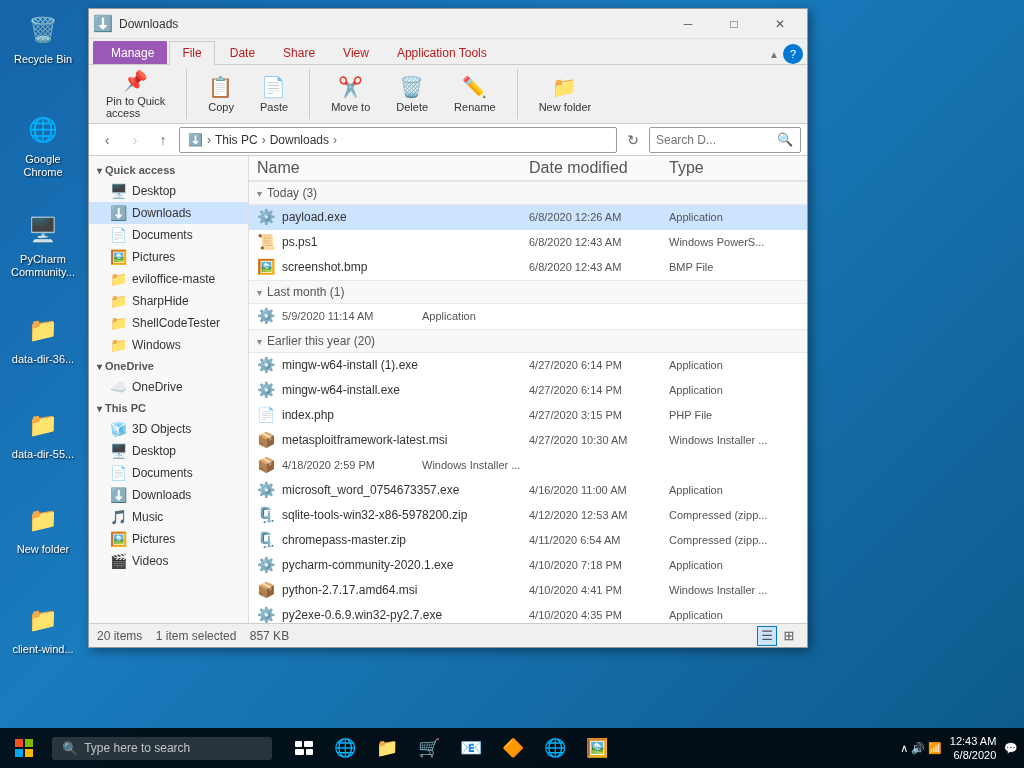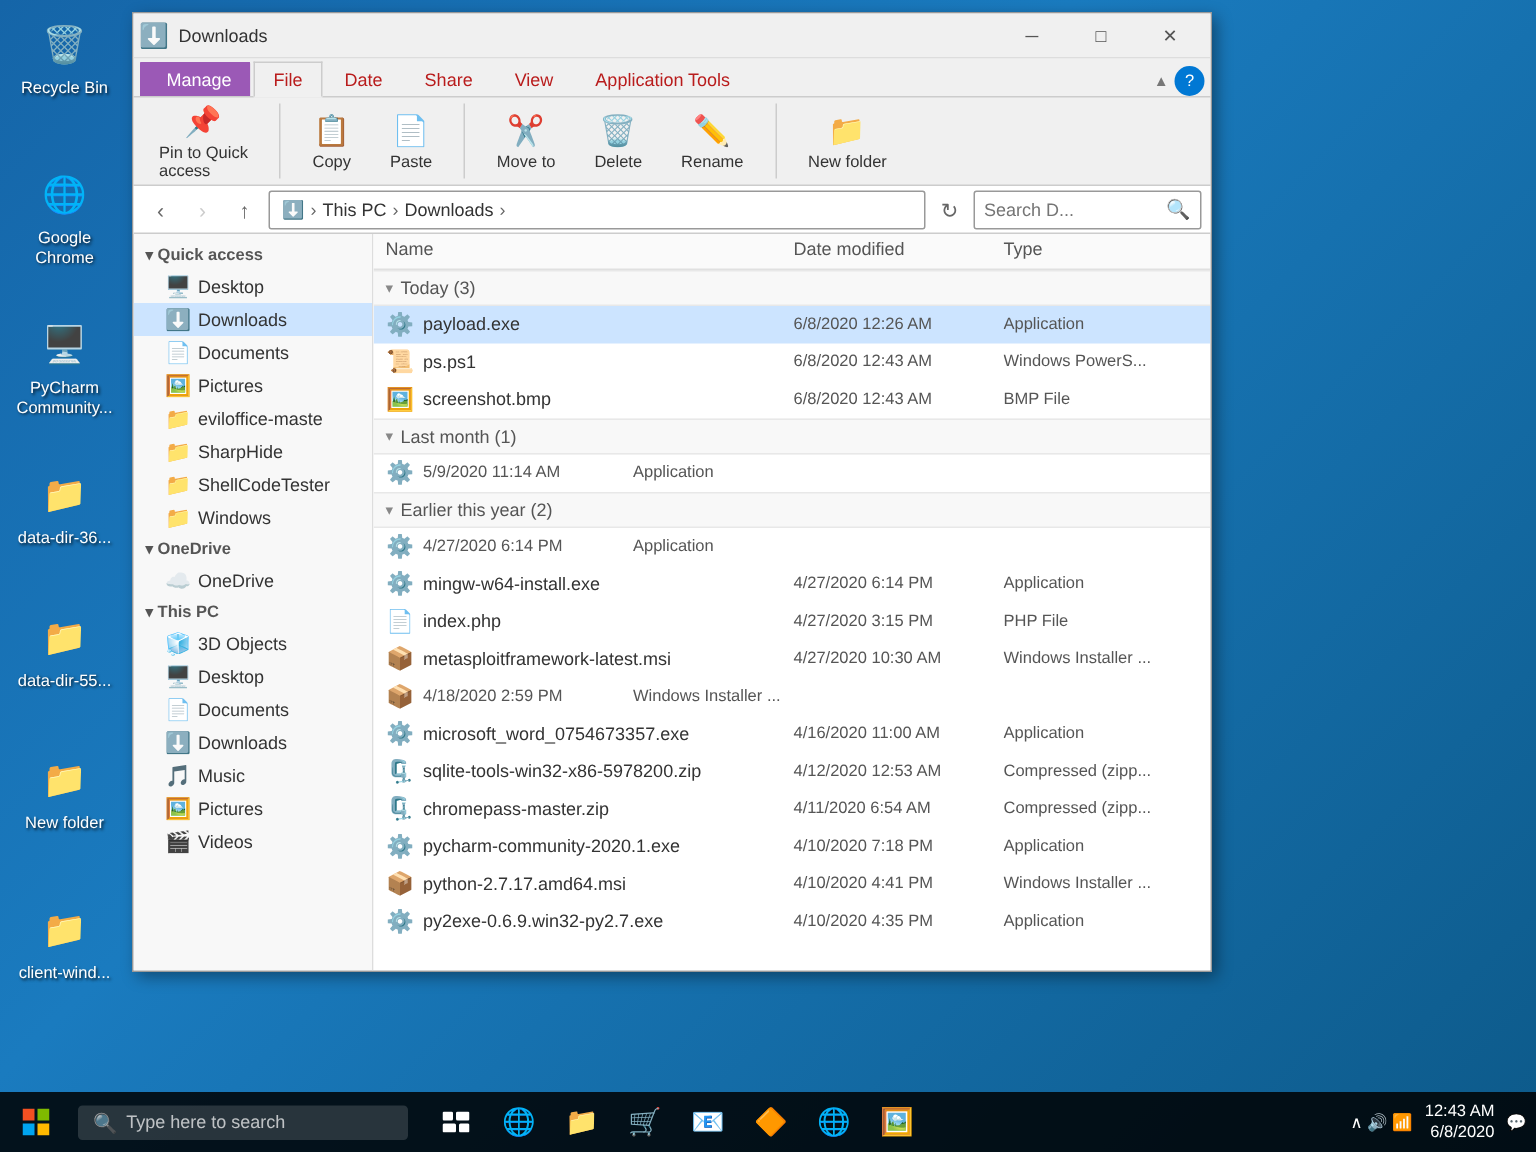--- a/index.html
+++ b/index.html
@@ -354,25 +354,25 @@
     .file-list-area {
       flex: 1;
       display: flex;
       flex-direction: column;
       overflow: hidden;
       background: white;
     }
 
     .file-list-header {
       display: flex;
-      align-items: flex-start;
+      align-items: center;
       padding: 3px 8px;
       border-bottom: 1px solid #e0e0e0;
       background: #fafafa;
-      font-size: 12px;
+      font-size: 16px;
       color: #555;
       font-weight: normal;
       min-height: 24px;
     }
     .col-name { flex: 1; min-width: 0; cursor: pointer; }
     .col-date { width: 140px; cursor: pointer; }
     .col-type { width: 130px; cursor: pointer; }
 
     .file-list-scroll {
       flex: 1;
@@ -671,24 +671,25 @@
             <span>Last month (1)</span>
           </div>
           <div class="file-row">
             <div class="file-icon">⚙️</div>
             <div class="file-date">5/9/2020 11:14 AM</div>
             <div class="file-type">Application</div>
           </div>
 
           <div class="group-header">
             <span class="group-chevron">▾</span>
-            <span>Earlier this year (2)</span>
+            <span>Earlier this year (20)</span>
           </div>
           <div class="file-row">
             <div class="file-icon">⚙️</div>
+            <div class="file-name">mingw-w64-install (1).exe</div>
             <div class="file-date">4/27/2020 6:14 PM</div>
             <div class="file-type">Application</div>
           </div>
           <div class="file-row">
             <div class="file-icon">⚙️</div>
             <div class="file-name">mingw-w64-install.exe</div>
             <div class="file-date">4/27/2020 6:14 PM</div>
             <div class="file-type">Application</div>
           </div>
           <div class="file-row">
@@ -742,20 +743,33 @@
             <div class="file-icon">⚙️</div>
             <div class="file-name">py2exe-0.6.9.win32-py2.7.exe</div>
             <div class="file-date">4/10/2020 4:35 PM</div>
             <div class="file-type">Application</div>
           </div>
 
         </div>
       </div>
     </div>
 
+    <div class="status-bar">
+      <div class="status-info">
+        <span>20 items</span>
+        &nbsp;&nbsp;
+        <span>1 item selected</span>
+        &nbsp;&nbsp;
+        <span>857 KB</span>
+      </div>
+      <div class="view-btns">
+        <div class="view-btn active">☰</div>
+        <div class="view-btn">⊞</div>
+      </div>
+    </div>
 
   </div>
 
   <div class="taskbar">
     <div class="taskbar-start">
       <svg width="18" height="18" viewBox="0 0 18 18">
         <rect x="0" y="0" width="8" height="8" fill="#f25022"></rect>
         <rect x="10" y="0" width="8" height="8" fill="#7fba00"></rect>
         <rect x="0" y="10" width="8" height="8" fill="#00a4ef"></rect>
         <rect x="10" y="10" width="8" height="8" fill="#ffb900"></rect>

